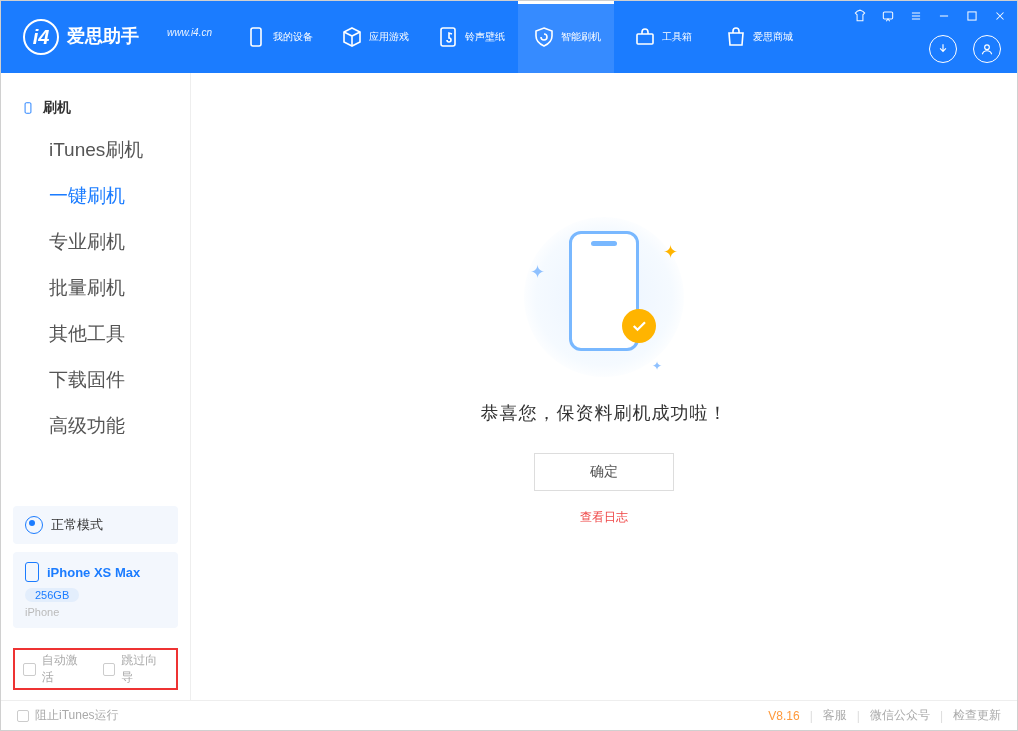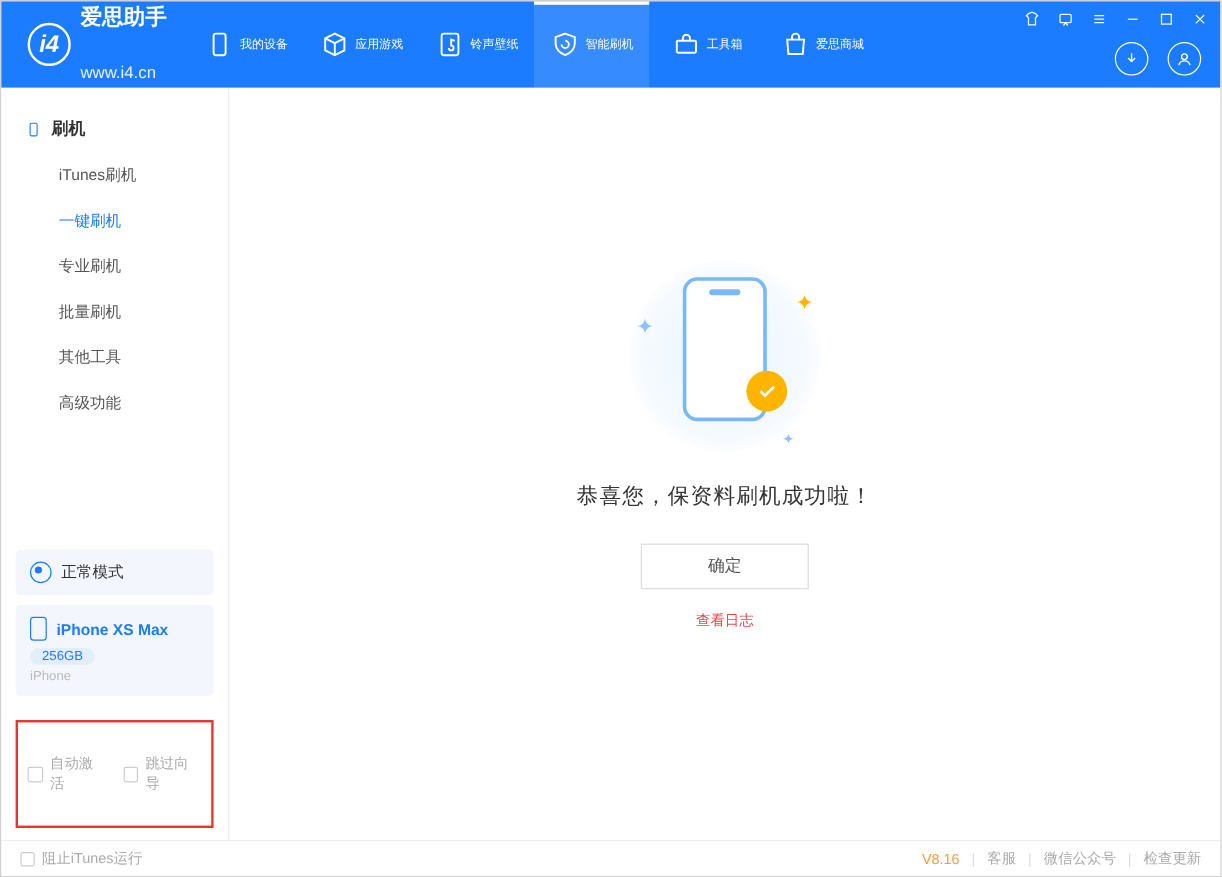--- a/index.html
+++ b/index.html
@@ -1,52 +1,52 @@
 <!DOCTYPE html>
 <html><head>
 <meta charset="utf-8">
 <style>
 * { margin: 0; padding: 0; box-sizing: border-box; font-family: "Microsoft YaHei", "PingFang SC", sans-serif; }
 body { background: #fff; width: 1018px; height: 731px; overflow: hidden; border: 1px solid #d0d0d0;}
 .titlebar { height: 72px; background: linear-gradient(to bottom,#1b7cff,#1b7cff); display: flex; align-items: stretch; color: #fff; position: relative;}
 .logo-block { display: flex; align-items: center; padding: 0 18px 0 22px; gap: 8px; }
 .logo-circle { width: 36px; height: 36px; border: 2px solid #fff; border-radius: 50%; display:flex; align-items:center; justify-content:center; font-weight:bold; font-style:italic; font-size:20px;}
-.logo-text { display:flex; flex-direction:column; line-height:1.1;gap:28px;}
+.logo-text { display:flex; flex-direction:row; line-height:1.1;gap:28px;}
 .logo-text .cn { font-size:18px; font-weight:bold;}
-.logo-text .en { font-size:14px; opacity:.9;}
+.logo-text .en { font-size:10px; opacity:.9;font-style:italic;}
 .nav { display:flex; }
 .nav-item { width: 96px; display:flex; flex-direction:row; align-items:center; justify-content:center; gap:4px; font-size:10px; cursor:pointer; position:relative;}
 .nav-item.active { background: rgba(255,255,255,0.12);}
 .nav-item.active::before { content:''; position:absolute; top:0; left:0; right:0; height:3px; background:#fff;}
 .nav-icon { width:26px; height:26px; display:flex; align-items:center; justify-content:center;}
 .nav-icon svg { width:24px; height:24px; fill:none; stroke:#fff; stroke-width:1.6; }
 .win-ctrl { position:absolute; right:10px; top:8px; display:flex; gap:14px; align-items:center;}
 .win-ctrl span { font-size:13px; cursor:pointer; opacity:.95;}
 .win-ctrl svg { width:14px; height:14px; stroke:#fff; fill:none; stroke-width:1.8;}
 .right-icons { position:absolute; right:16px; bottom:10px; display:flex; gap:16px;}
 .right-icons .circ { width:28px; height:28px; border:1.5px solid #fff; border-radius:50%; display:flex; align-items:center; justify-content:center; cursor:pointer;}
 .right-icons svg { width:14px; height:14px; stroke:#fff; fill:none; stroke-width:2;}
 
 .body { display:flex; height: calc(100% - 72px - 30px); }
 .sidebar { width: 190px; border-right:1px solid #eee; display:flex; flex-direction:column; }
 .sb-scroll { flex:1; padding-top:16px;}
 .sb-group { display:flex; align-items:center; gap:8px; padding:10px 20px; font-size:14px; color:#333; font-weight:bold;}
 .sb-group svg { width:14px; height:14px; stroke:#1b7cff; fill:none; stroke-width:1.6;}
 .sb-group.more svg { stroke:#bbb;}
-.sb-item { padding:10px 20px 10px 48px; font-size:13px; color:#555; cursor:pointer;}
+.sb-item { padding:10px 20px 10px 48px; font-size:19px; color:#555; cursor:pointer;}
 .sb-item.active { color:#1b7cff;}
 .sb-status { margin: 8px 12px; background:#f3f7fd; border-radius:4px; padding:10px 12px; display:flex; align-items:center; gap:8px; font-size:13px; color:#333;}
 .sb-status .dot { width:18px; height:18px; border:1.5px solid #1b7cff; border-radius:50%; position:relative;}
 .sb-status .dot::after { content:''; position:absolute; width:6px; height:6px; background:#1b7cff; border-radius:50%; left:3px; top:3px;}
 .sb-device { margin: 0 12px 10px; background:#f3f7fd; border-radius:4px; padding:10px 12px; font-size:13px;}
 .sb-device .row1 { display:flex; align-items:center; gap:8px; color:#1b7cff; font-weight:bold;}
 .sb-device .phone-ic { width:14px; height:20px; border:1.5px solid #1b7cff; border-radius:3px; position:relative;}
 .sb-device .storage { display:inline-block; margin-top:6px; background:#e3eefc; color:#1b7cff; border-radius:10px; padding:1px 10px; font-size:11px;}
 .sb-device .type { color:#bbb; font-size:11px; margin-top:4px;}
-.sb-checks { border:2px solid #e33; margin:10px 12px; padding:26px 8px; display:flex; gap:14px; align-items:center;}
+.sb-checks { border:2px solid #e33; margin:10px 12px; padding:2px 8px; display:flex; gap:14px; align-items:center;}
 .chk { display:flex; align-items:center; gap:6px; font-size:12px; color:#aaa;}
 .chk .box { width:13px; height:13px; border:1px solid #ccc; border-radius:2px;}
 
 .main { flex:1; position:relative; display:flex; flex-direction:column; align-items:center; justify-content:center;}
 .illus { width:160px; height:160px; position:relative; margin-top:-30px;}
 .illus .circle { position:absolute; inset:0; border-radius:50%; background:radial-gradient(circle,#eaf3ff 0%, #f5faff 60%, transparent 75%);}
 .phone { position:absolute; left:50%; top:50%; transform:translate(-50%,-55%); width:70px; height:120px; border:3px solid #79b8ff; border-radius:12px; background:#fff;}
 .phone::before { content:''; position:absolute; top:7px; left:50%; transform:translateX(-50%); width:26px; height:5px; background:#79b8ff; border-radius:3px;}
 .badge { position:absolute; right:28px; bottom:34px; width:34px; height:34px; background:#ffb400; border-radius:50%; display:flex; align-items:center; justify-content:center;}
 .badge svg { width:18px; height:18px; stroke:#fff; fill:none; stroke-width:3;}
@@ -174,20 +174,21 @@
             <rect x="7" y="3" width="10" height="18" rx="2"></rect>
           </svg>
         <span>刷机</span>
       </div>
       <div class="sb-item">iTunes刷机</div>
       <div class="sb-item active">一键刷机</div>
       <div class="sb-item">专业刷机</div>
       <div class="sb-item">批量刷机</div>
 
       <div class="sb-item">其他工具</div>
+      <div class="sb-item">下载固件</div>
       <div class="sb-item">高级功能</div>
     </div>
 
     <div class="sb-status">
       <span class="dot"></span>
       <span>正常模式</span>
     </div>
     <div class="sb-device">
       <div class="row1">
         <span class="phone-ic"></span>

